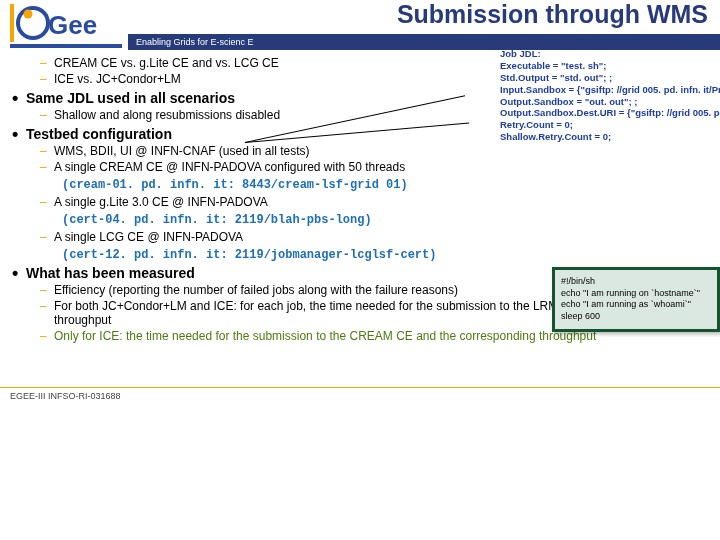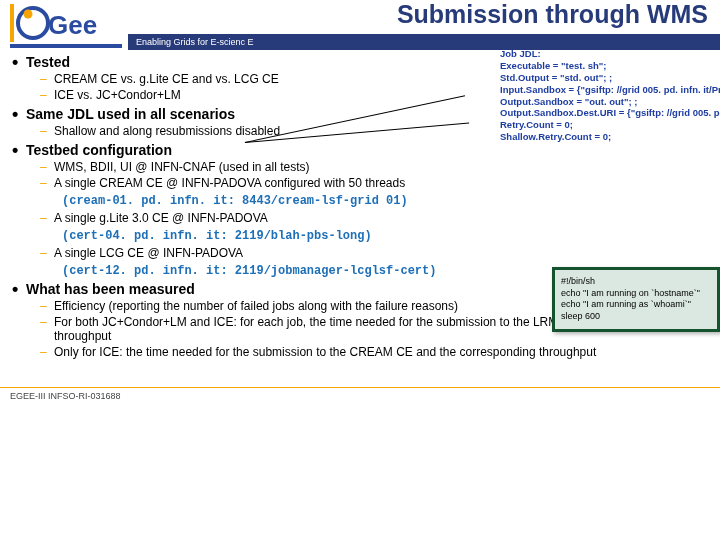--- a/index.html
+++ b/index.html
@@ -155,21 +155,20 @@
       </svg>
     </div>
     <div class="title">Submission through WMS</div>
     <div class="under-title-band">Enabling Grids for E-scienc E</div>
   </div>
 
   <div class="content">
 
     <ul class="top">
       <li>
-        <div class="b1">Tested</div>
         <ul class="sub">
           <li>CREAM CE vs. g.Lite CE and vs. LCG CE</li>
           <li>ICE vs. JC+Condor+LM</li>
         </ul>
       </li>
       <li>
         <div class="b1">Same JDL used in all scenarios</div>
         <ul class="sub">
           <li>Shallow and along resubmissions disabled</li>
         </ul>
@@ -188,21 +187,21 @@
         <ul class="sub">
           <li>A single LCG CE @ INFN-PADOVA</li>
         </ul>
         <div class="mono">(cert-12. pd. infn. it: 2119/jobmanager-lcglsf-cert)</div>
       </li>
       <li>
         <div class="b1">What has been measured</div>
         <ul class="sub">
           <li>Efficiency (reporting the number of failed jobs along with the failure reasons)</li>
           <li>For both JC+Condor+LM and ICE: for each job, the time needed for the submission to the LRMS and the corresponding throughput</li>
-          <li style="color:#000000">Only for ICE: the time needed for the submission to the CREAM CE and the corresponding throughput</li>
+          <li style="color:#4d7c0f">Only for ICE: the time needed for the submission to the CREAM CE and the corresponding throughput</li>
         </ul>
       </li>
     </ul>
   </div>
 
   <div class="callout-line1"></div>
   <div class="callout-line2"></div>
 
   <div class="jdl-box">
     <div>Job JDL:</div>

